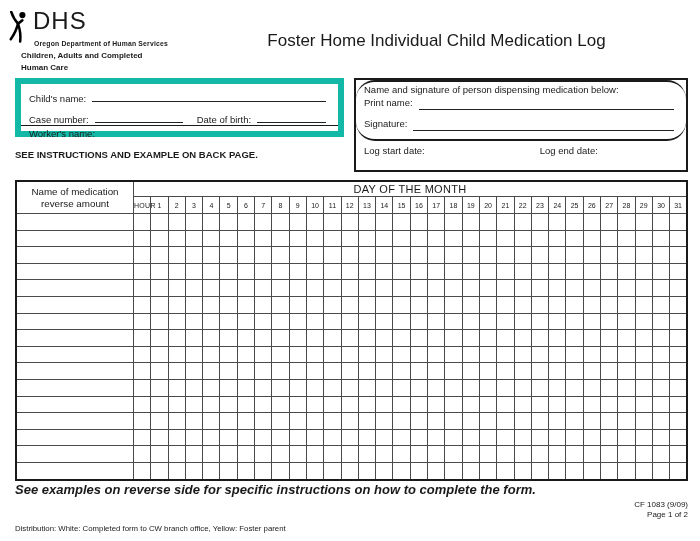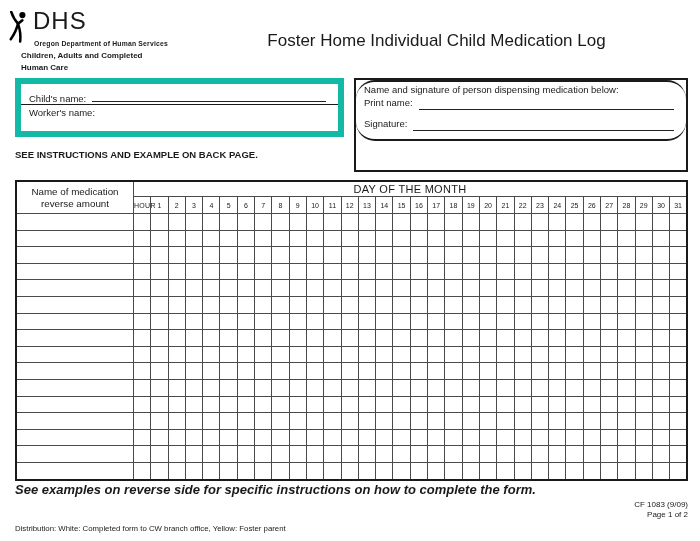--- a/index.html
+++ b/index.html
@@ -71,37 +71,47 @@
     <div class="logo-division">Children, Adults and Completed</div>
     <div class="logo-program">Human Care</div>
   </div>
   <div class="doc-title">Foster Home Individual Child Medication Log</div>
 
   <div class="left-box">
     <div class="lb-row lb-row1">
       <span class="lbl">Child's name:</span>
       <span class="fieldline"></span>
     </div>
+    <div class="lb-row lb-row2">
+      <span class="lbl">Case number:</span>
+      <span class="fieldline fixed"></span>
+      <span class="lbl" style="margin-left:10px;">Date of birth:</span>
+      <span class="fieldline"></span>
+    </div>
     <div class="lb-row lb-row3">
       <span class="lbl">Worker's name:</span>
       <span class="fieldline" style="border-bottom:none;"></span>
     </div>
   </div>
 
   <div class="right-box">
     <div class="sig-box">
       <div class="sig-head">Name and signature of person dispensing medication below:</div>
       <div class="sig-row">
         <span class="lbl">Print name:</span>
         <span class="fieldline"></span>
       </div>
       <div class="sig-row">
         <span class="lbl">Signature:</span>
         <span class="fieldline"></span>
       </div>
+    </div>
+    <div class="rb-log">
+      <span class="lbl">Log start date:</span>
+      <span class="lbl w2">Log end date:</span>
     </div>
   </div>
 
   <div class="instructions-note">SEE INSTRUCTIONS AND EXAMPLE ON BACK PAGE.</div>
 
   <div class="med-table-wrap">
     <table class="med">
       <thead>
         <tr>
           <th class="name-hdr" rowspan="2">

